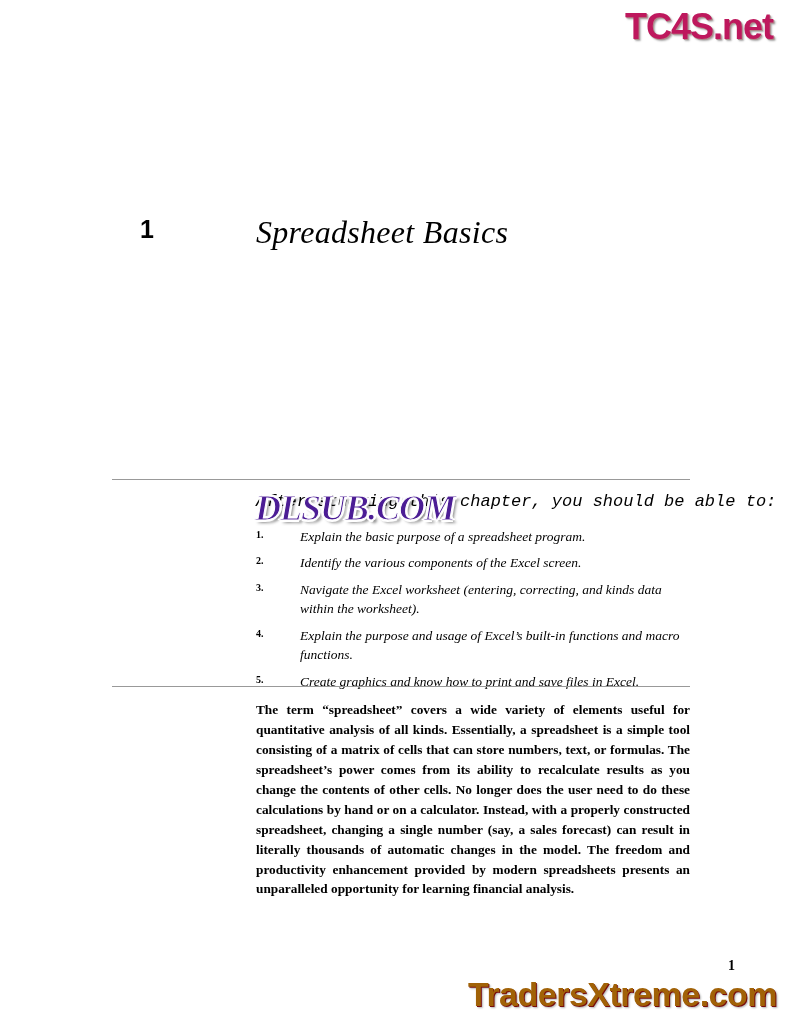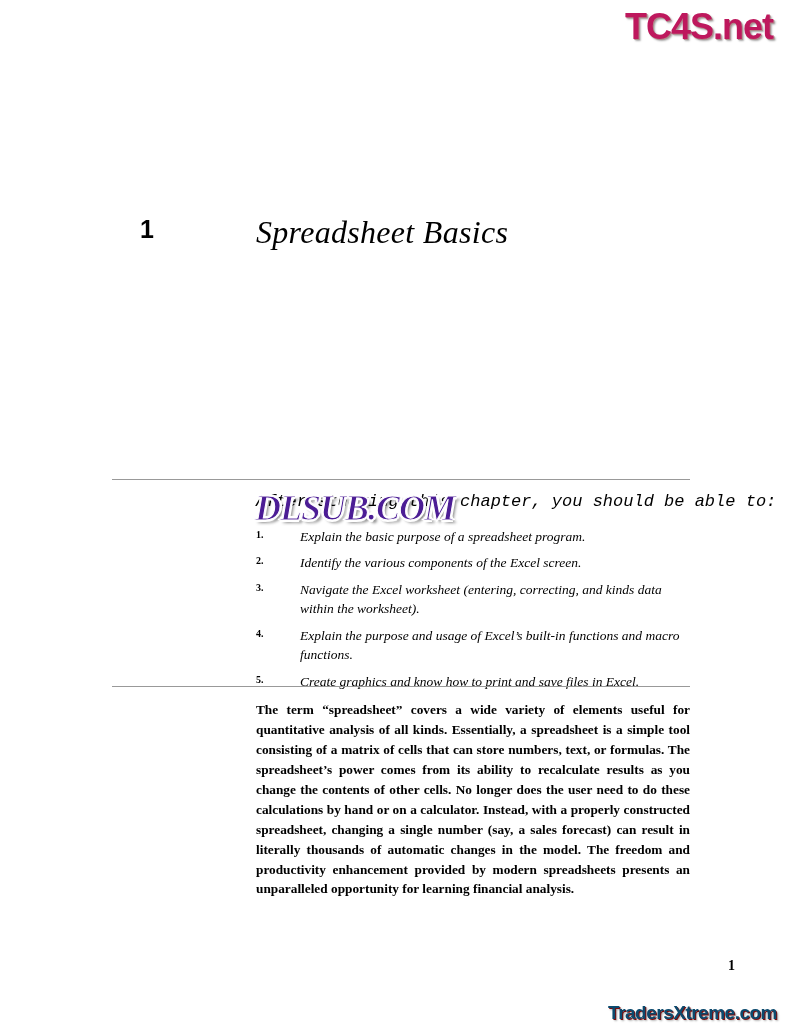--- a/index.html
+++ b/index.html
@@ -23,27 +23,27 @@
     right: 18px;
     font-family: "Liberation Sans", sans-serif;
     font-weight: bold;
     font-size: 36px;
     letter-spacing: -1px;
     color: #be185d;
     text-shadow: 1px 1px 0 #b08a8a, 2px 2px 2px rgba(0,0,0,0.35);
   }
   .wm-bottom {
     position: absolute;
-    bottom: 0;
+    bottom: 10px;
     right: 14px;
     font-family: "Liberation Sans", sans-serif;
     font-weight: bold;
-    font-size: 19px;
+    font-size: 34px;
     letter-spacing: -0.5px;
-    color: #0c4a6e;
+    color: #a16207;
     text-shadow: 1px 1px 0 #7a0c0c, 2px 2px 2px rgba(0,0,0,0.3);
   }
   .wm-mid {
     position: absolute;
     top: 487px;
     left: 255px;
     font-family: "Liberation Serif", serif;
     font-weight: bold;
     font-style: italic;
     font-size: 36px;

